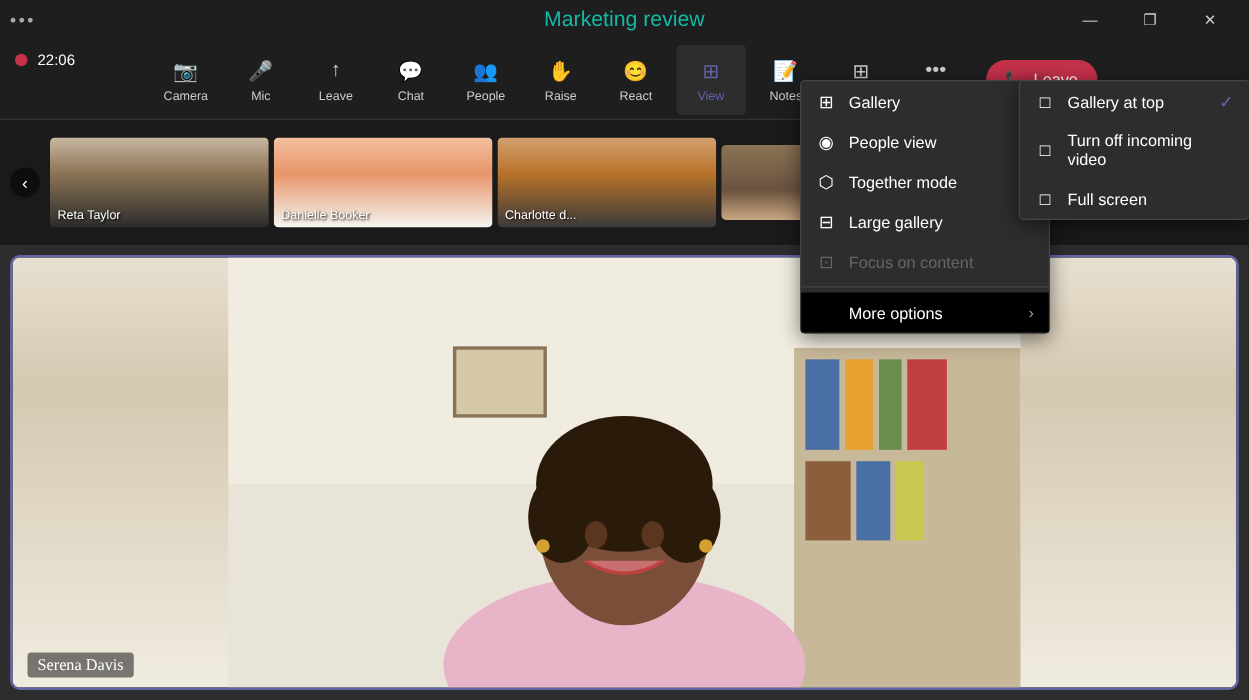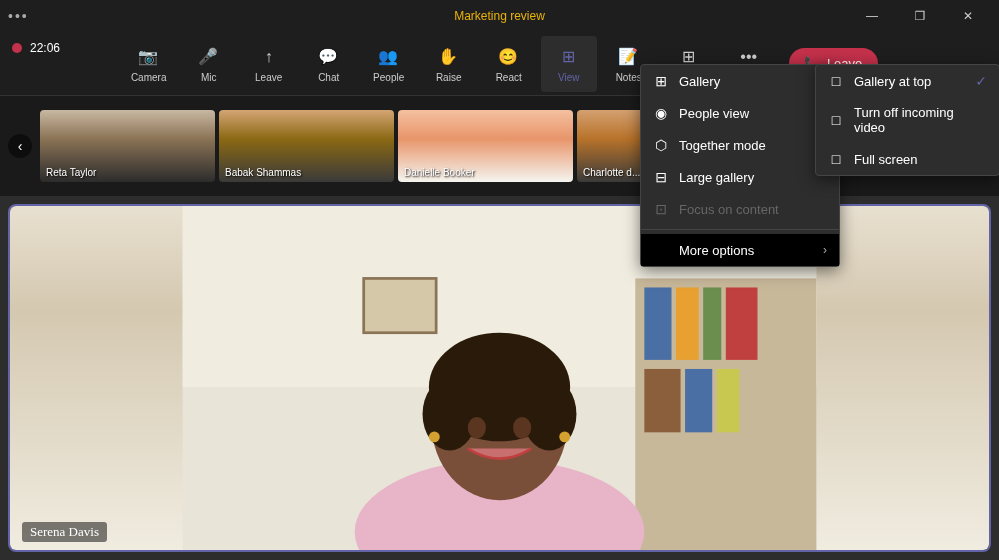--- a/index.html
+++ b/index.html
@@ -20,22 +20,22 @@
       align-items: center;
       justify-content: space-between;
       padding: 0 8px;
     }
     .titlebar-dots {
       font-size: 14px;
       color: #aaa;
       letter-spacing: 2px;
     }
     .titlebar-title {
-      color: #eab308;
-      font-size: 12px;
+      color: #14b8a6;
+      font-size: 17px;
       position: absolute;
       left: 50%;
       transform: translateX(-50%);
     }
     .titlebar-controls {
       display: flex;
       gap: 2px;
     }
     .titlebar-btn {
       width: 46px;
@@ -383,24 +383,20 @@
 <div id="main">
 
   <div id="gallery-strip">
     <div class="gallery-nav">‹</div>
 
     <div class="gallery-thumb">
       <div class="gallery-thumb-img person1"></div>
       <span class="gallery-thumb-label">Reta Taylor</span>
     </div>
     <div class="gallery-thumb">
-      <div class="gallery-thumb-img person2"></div>
-      <span class="gallery-thumb-label">Babak Shammas</span>
-    </div>
-    <div class="gallery-thumb">
       <div class="gallery-thumb-img person3"></div>
       <span class="gallery-thumb-label">Danielle Booker</span>
     </div>
     <div class="gallery-thumb">
       <div class="gallery-thumb-img person4"></div>
       <span class="gallery-thumb-label">Charlotte d...</span>
     </div>
 
     <div class="gallery-thumb self-thumb" style="position:relative;right:auto;top:auto;">
       <div class="gallery-thumb-img person-self"></div>

